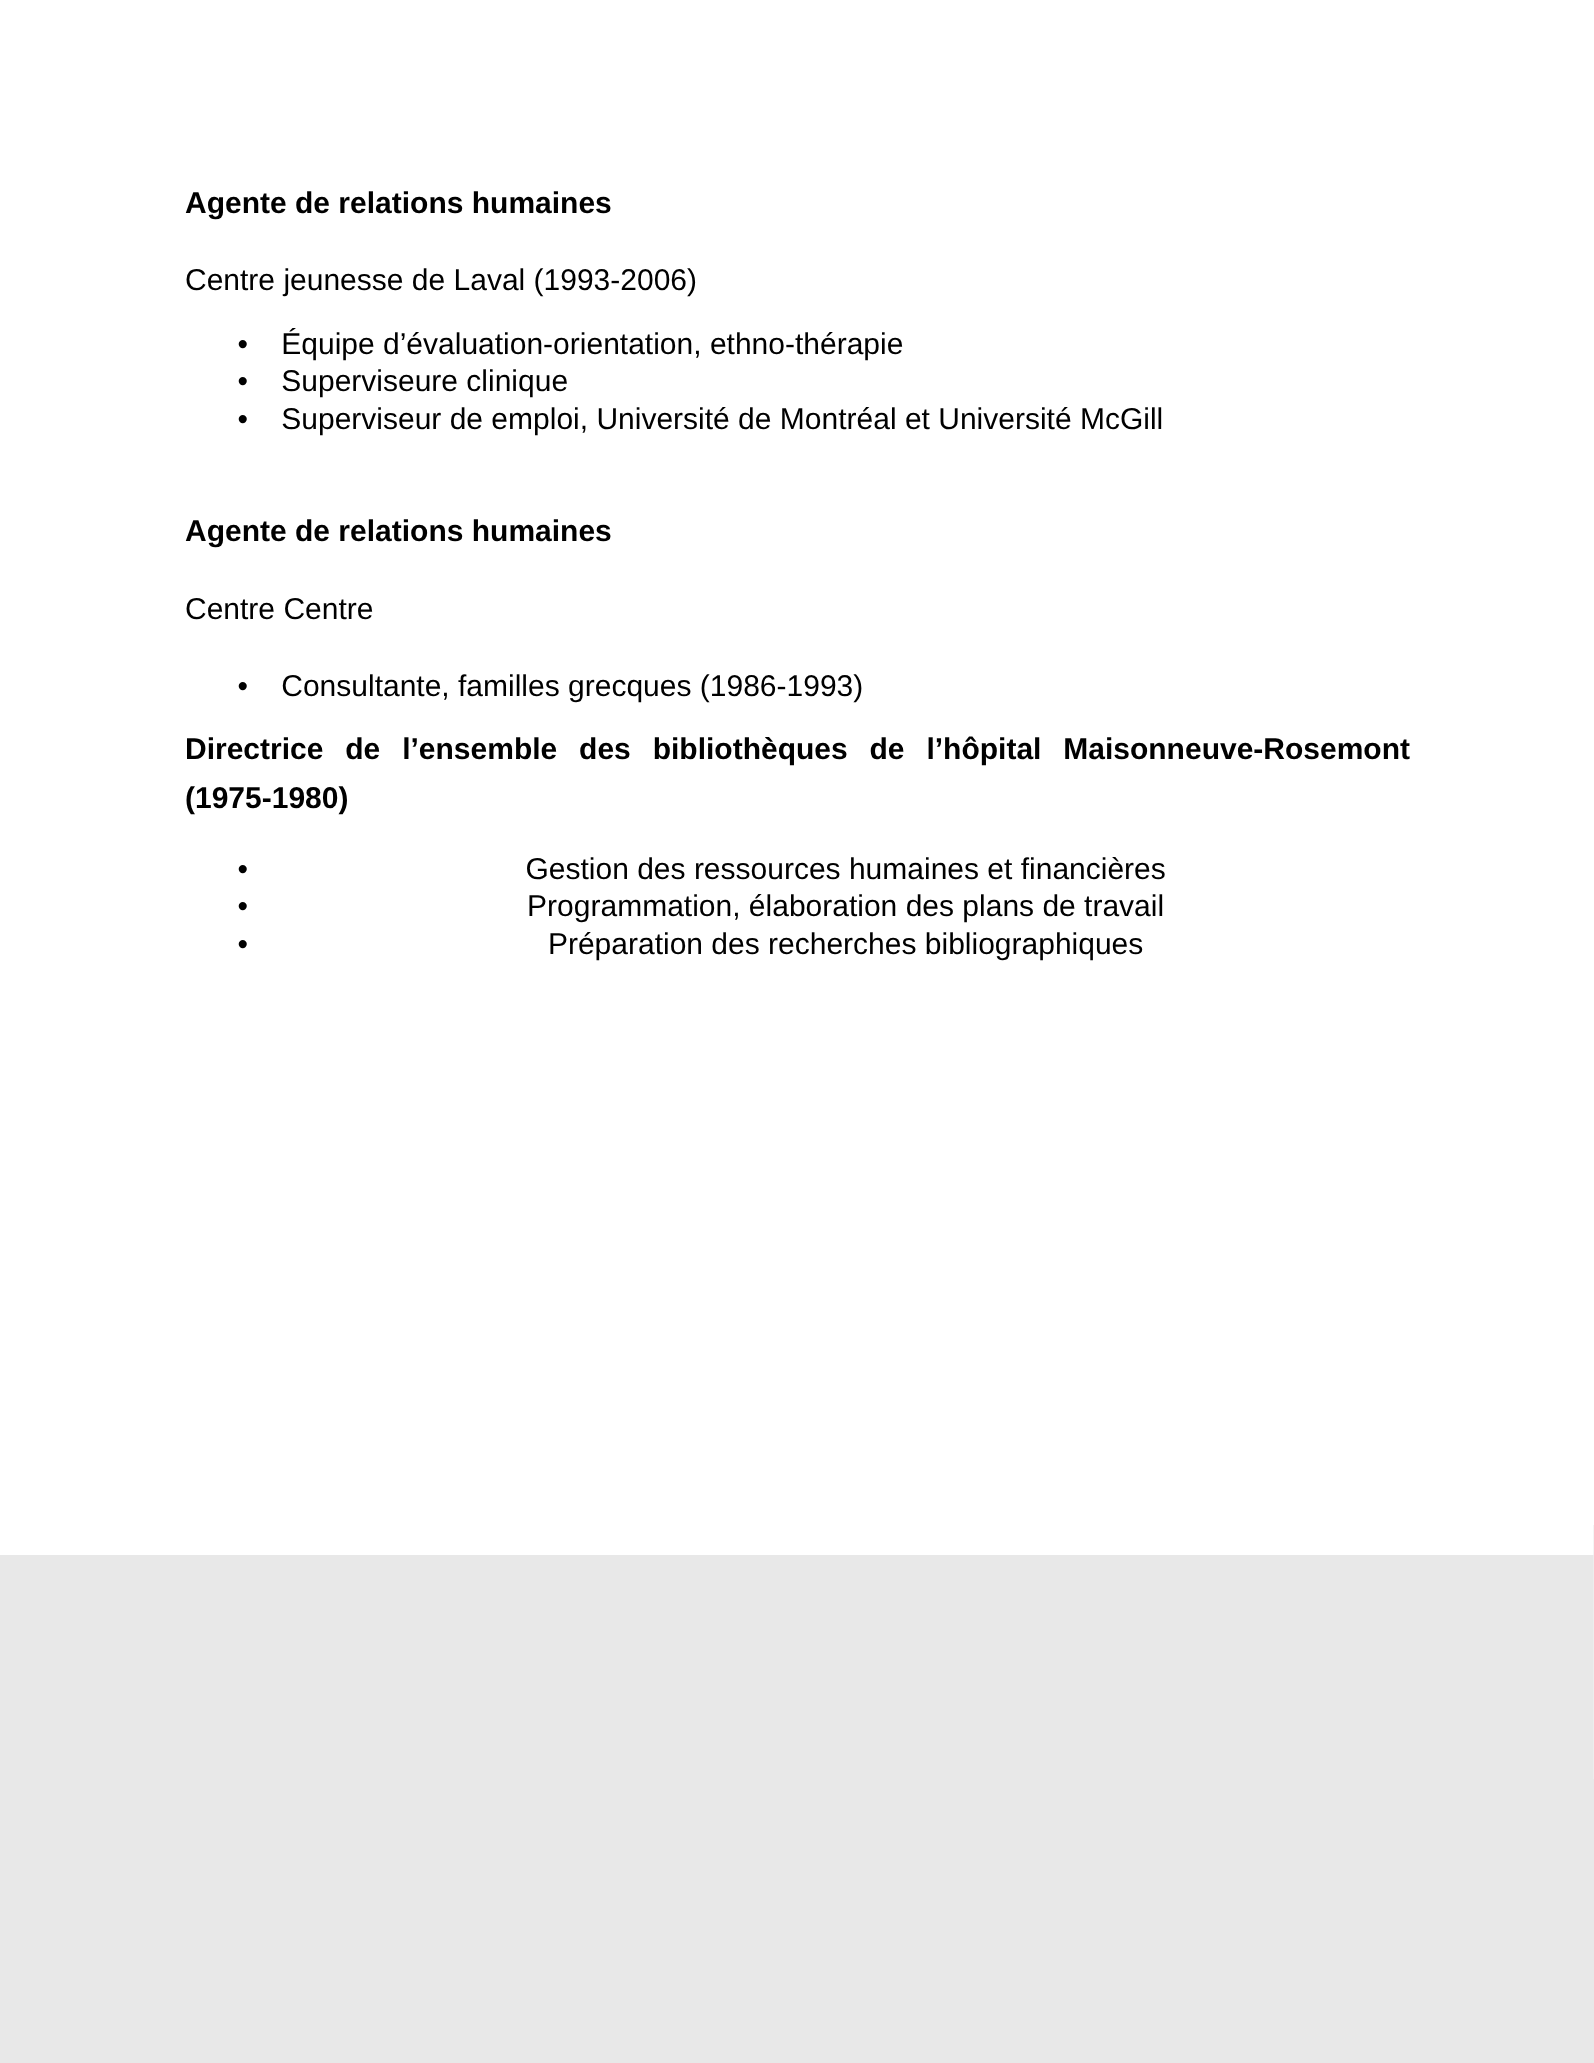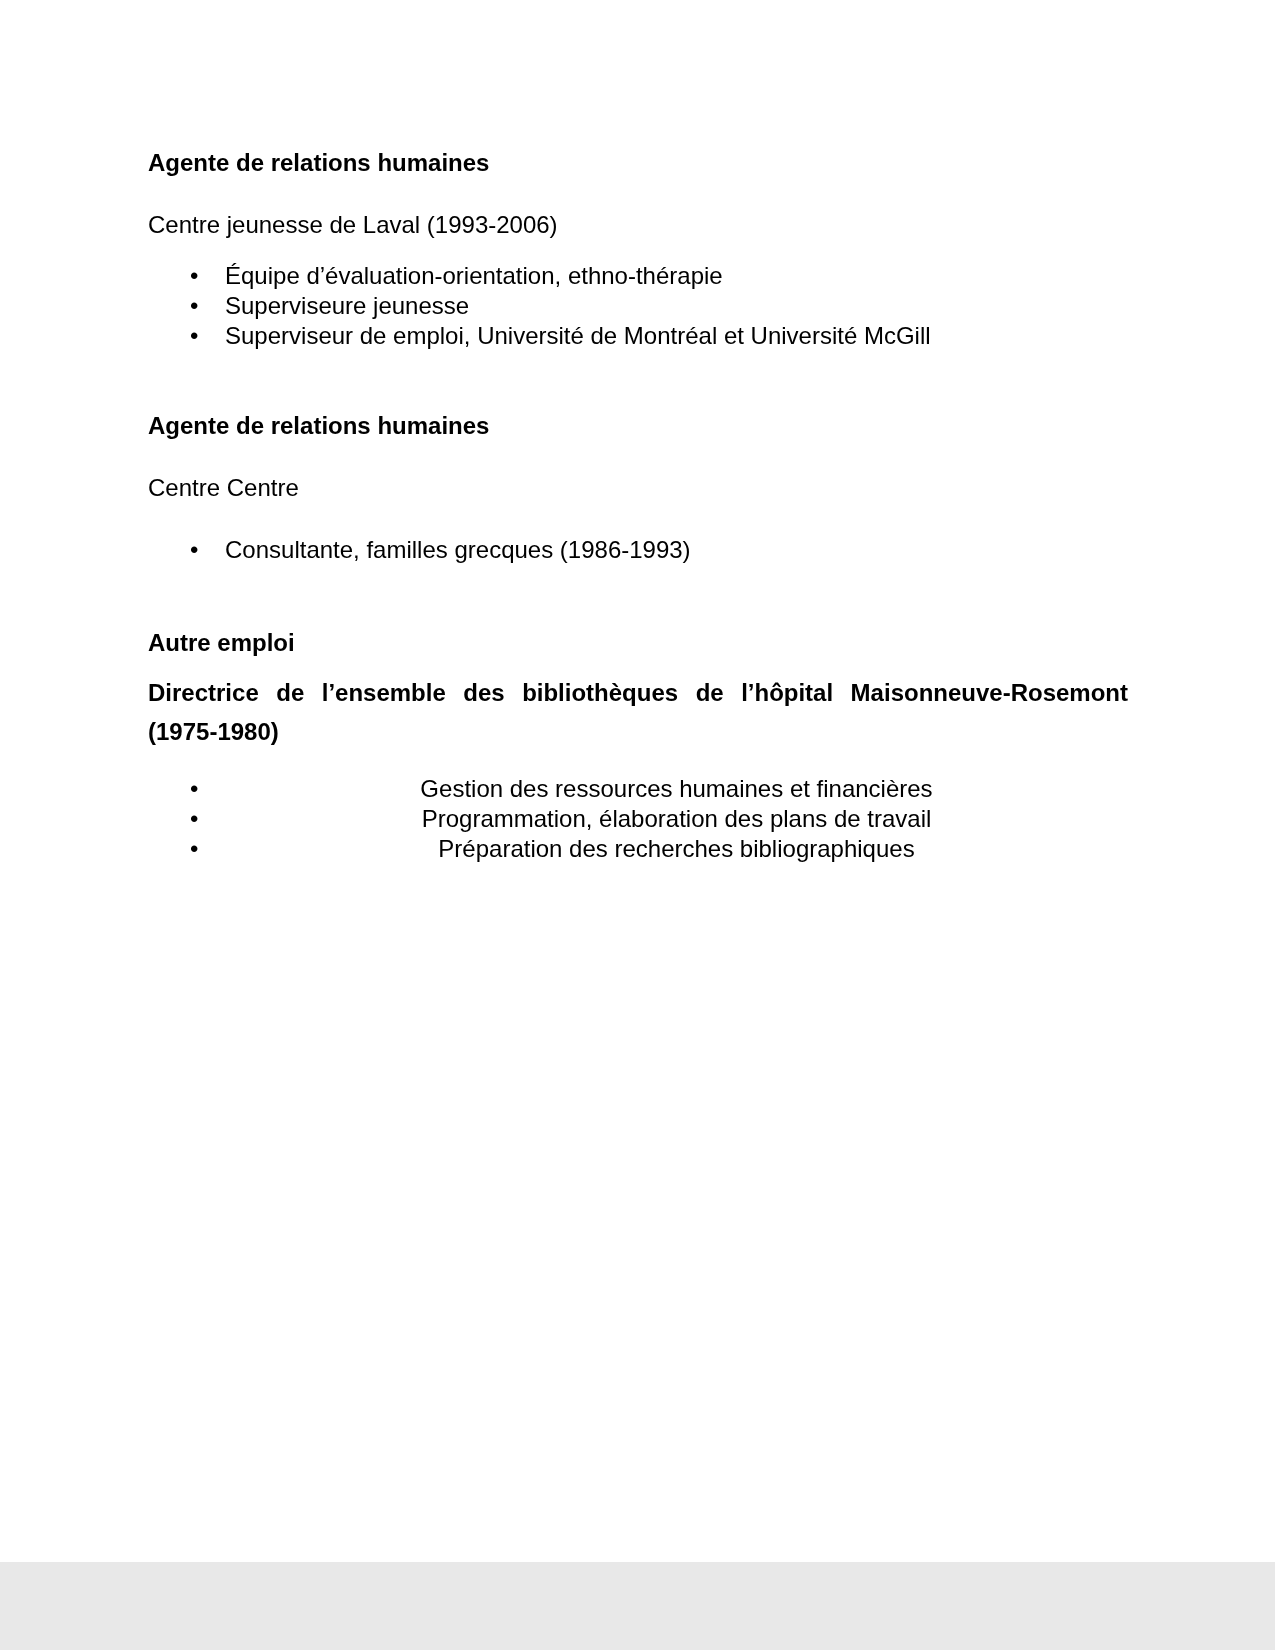--- a/index.html
+++ b/index.html
@@ -3,21 +3,21 @@
 <meta charset="utf-8">
 <style>
   html, body {
     margin: 0;
     padding: 0;
     background: #e8e8e8;
   }
   .page {
     position: relative;
     width: 1275px;
-    height: 1562px;
+    height: 1244px;
     margin: 0 auto;
     background: #ffffff;
     box-sizing: border-box;
     padding: 148px 147px 0 148px;
     font-family: "Liberation Sans", "DejaVu Sans", sans-serif;
     font-size: 24px;
     line-height: 30px;
     color: #000000;
   }
   .job-heading {
@@ -59,35 +59,34 @@
 </head>
 <body>
 
 <div class="page">
 
   <div class="section-1">
     <p class="job-heading">Agente de relations humaines</p>
     <p class="org-line">Centre jeunesse de Laval (1993-2006)</p>
     <ul class="bullet-list">
       <li>Équipe d’évaluation-orientation, ethno-thérapie</li>
-      <li>Superviseure jeunesse</li>
+      <li>Superviseure clinique</li>
       <li>Superviseur de emploi, Université de Montréal et Université McGill</li>
     </ul>
   </div>
 
   <div class="section-2">
     <p class="job-heading">Agente de relations humaines</p>
     <p class="org-line">Centre Centre</p>
     <ul class="bullet-list">
       <li>Consultante, familles grecques (1986-1993)</li>
     </ul>
   </div>
 
   <div class="section-3">
-    <p class="job-heading">Autre emploi</p>
     <p class="bold-title">Directrice de l’ensemble des bibliothèques de l’hôpital Maisonneuve-Rosemont (1975-1980)</p>
     <ul class="bullet-list">
       <li>Gestion des ressources humaines et financières</li>
       <li>Programmation, élaboration des plans de travail</li>
       <li>Préparation des recherches bibliographiques</li>
     </ul>
   </div>
 
 </div>
 

